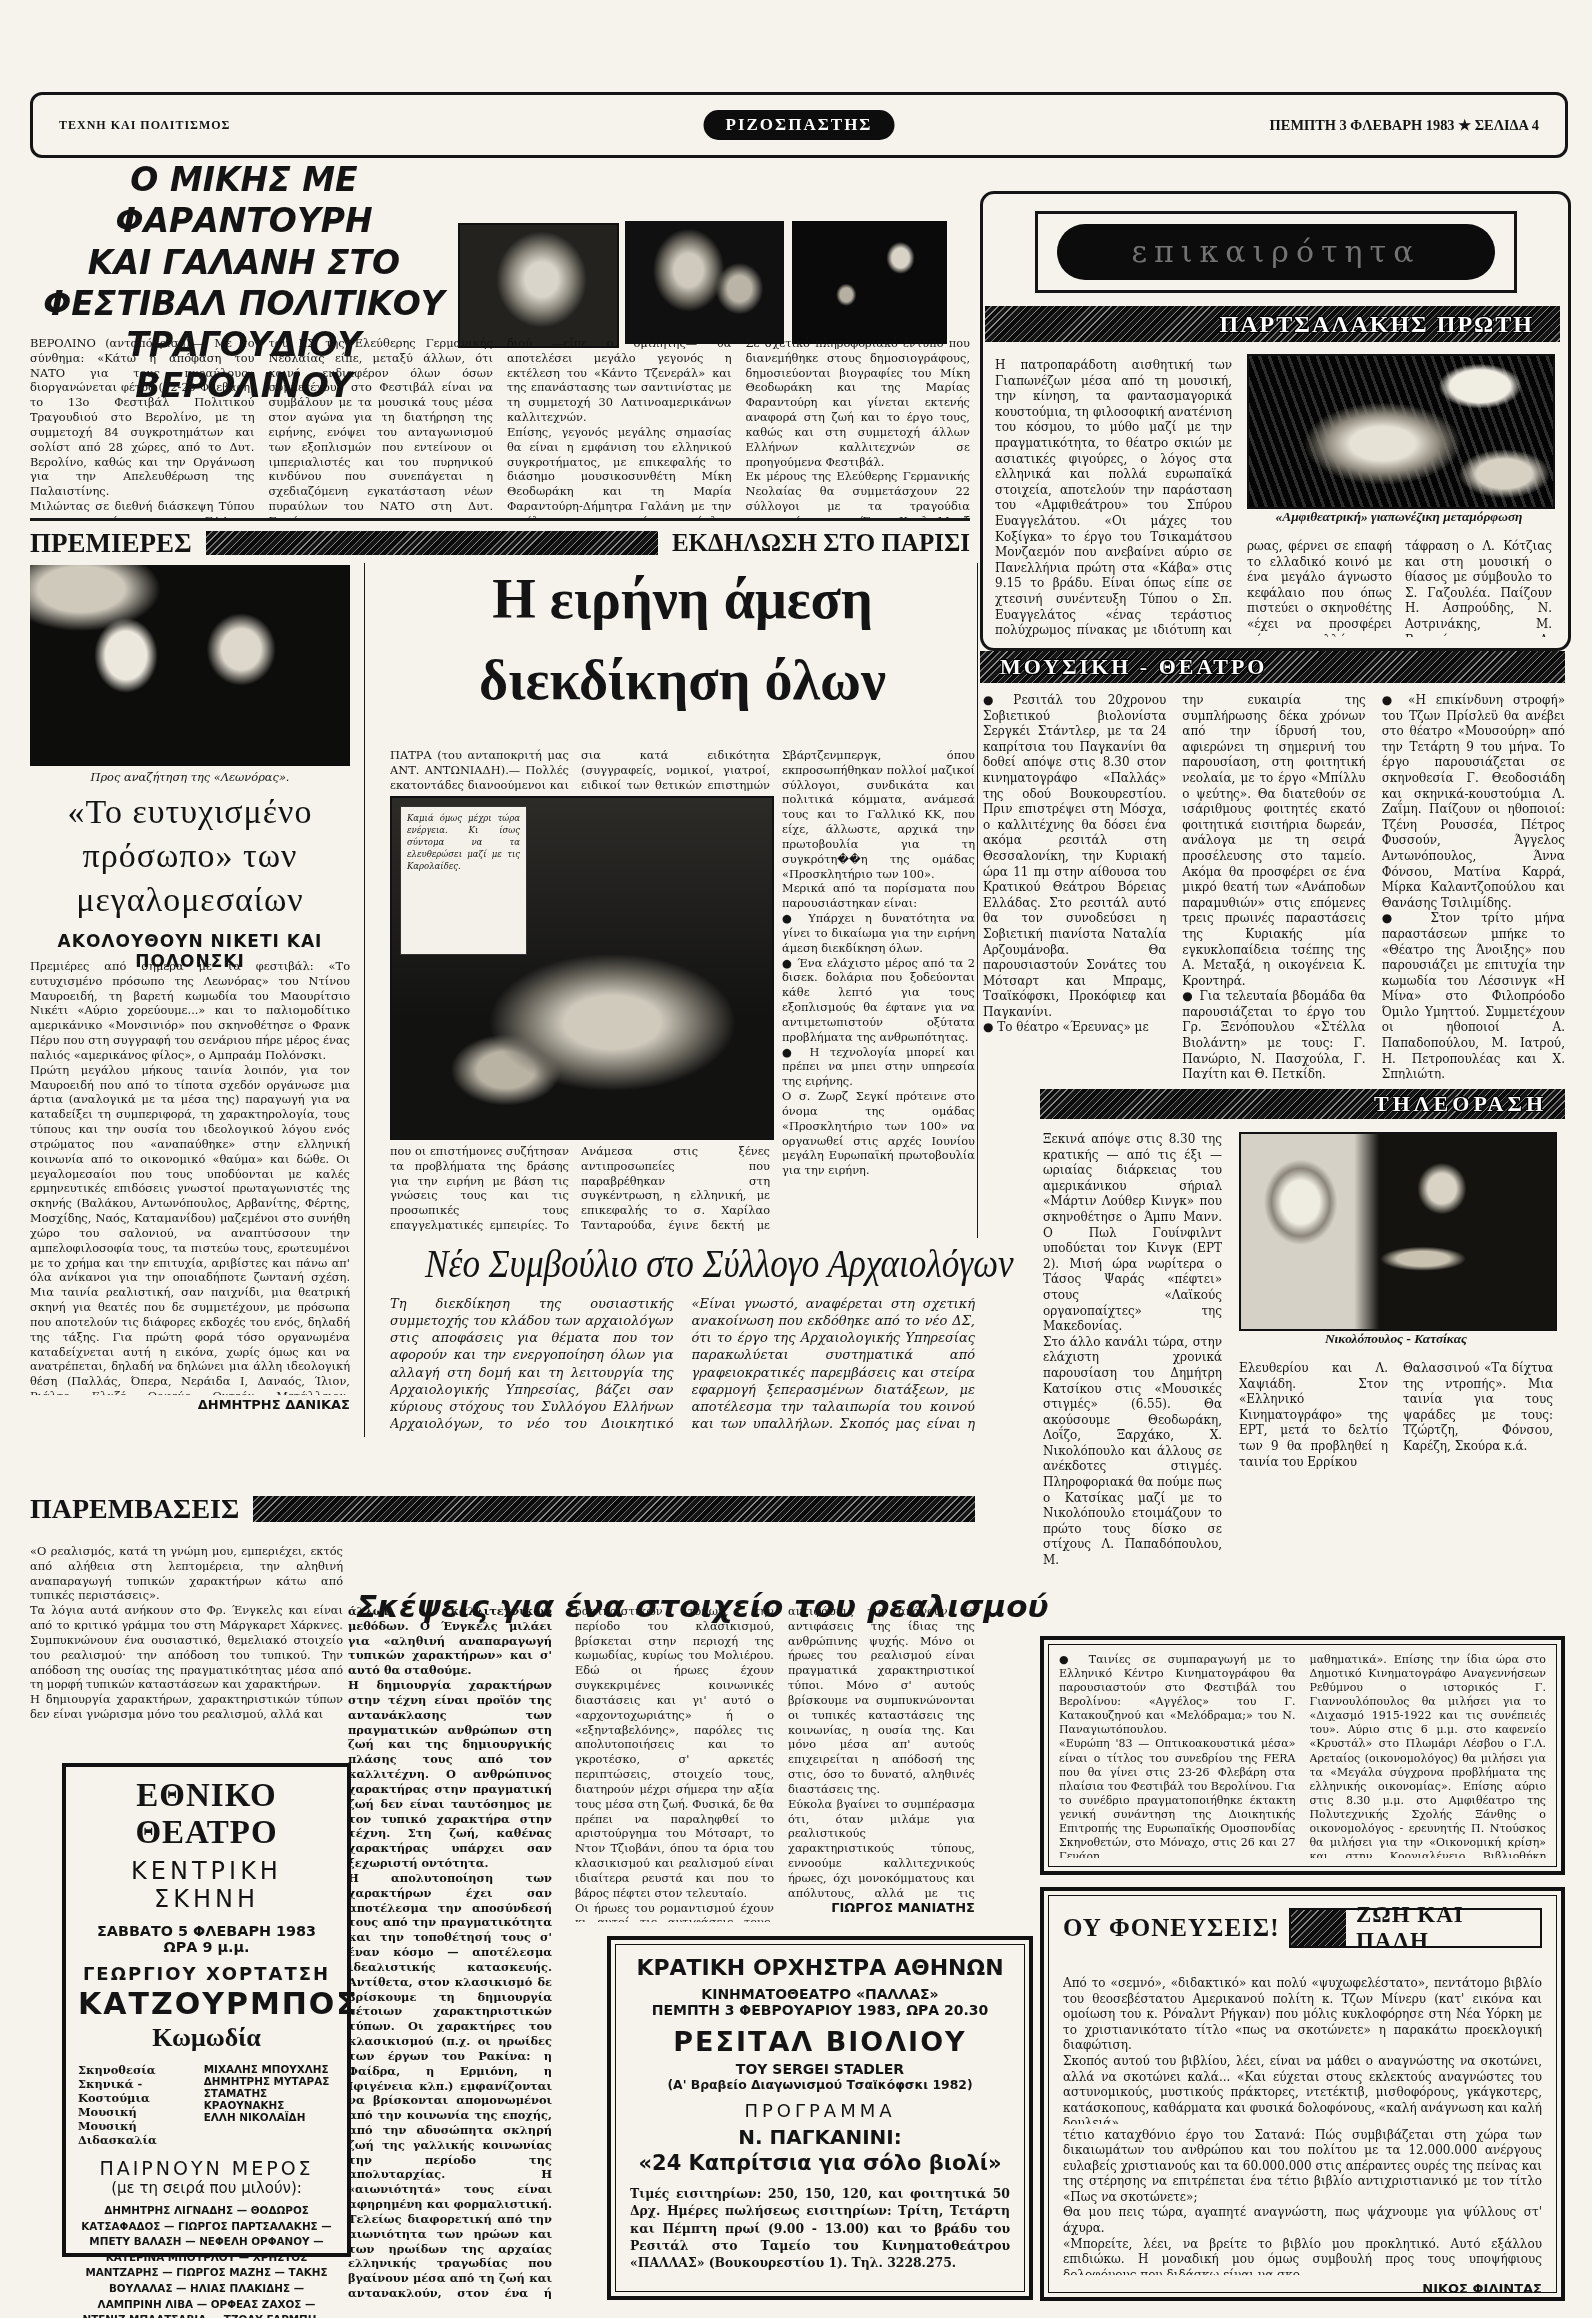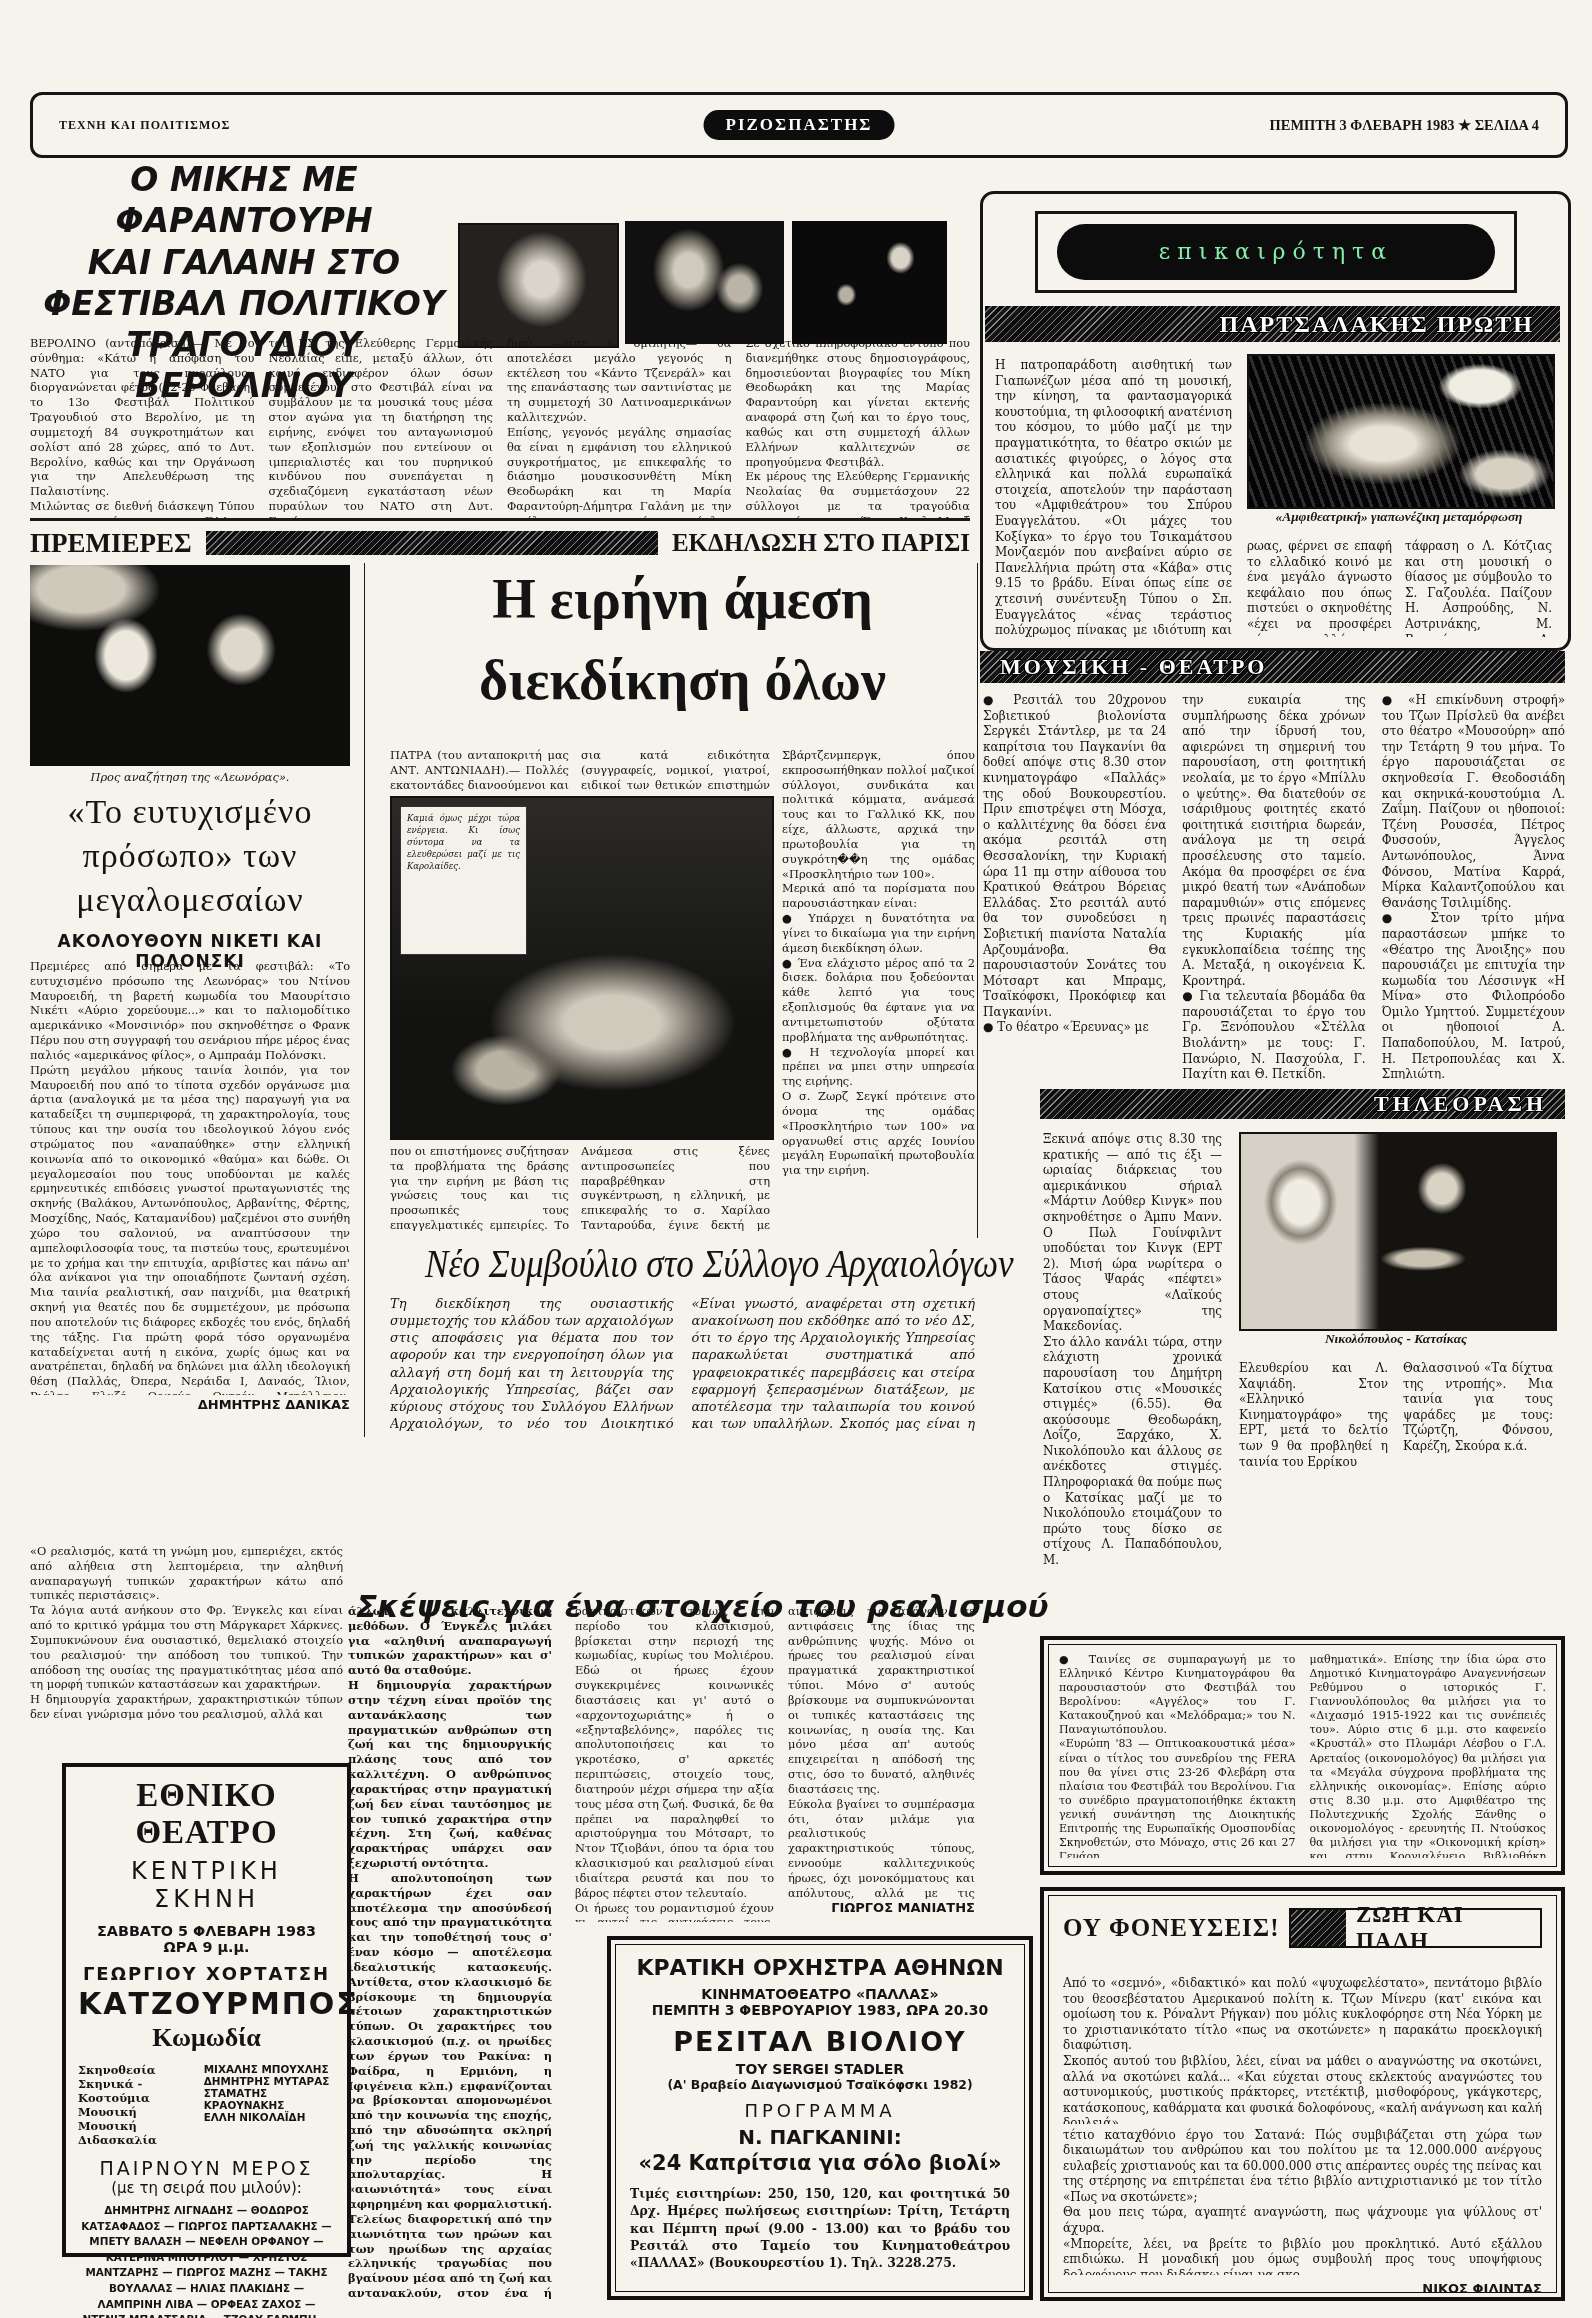--- a/index.html
+++ b/index.html
@@ -37,22 +37,22 @@
   .photo{background-color:#141414;overflow:hidden;}
   .photo-frame{border:2px solid #111;}
   .caption{font-style:italic;font-size:11.4px;text-align:center;}
   .caption-bold{font-weight:bold;font-style:italic;font-size:13.4px;text-align:center;font-family:"Liberation Serif",serif;}
   .signature{font-family:"DejaVu Sans",sans-serif;font-weight:bold;font-size:13px;text-align:right;}
   
   .ad-box{border:4px solid #111;background:#f5f3ec;}
   .ad-box-inner{border:1px solid #111;width:100%;height:100%;box-sizing:border-box;}
   .epik-frame{border:3px solid #151515;border-radius:14px;}
   .logo-outer{border:3px solid #151515;display:flex;align-items:center;justify-content:center;background:#f5f3ec;}
-  .logo-inner{background:#0c0c0c;color:#86efac;border-radius:28px;width:92%;height:74%;display:flex;
-      align-items:center;justify-content:center;font-size:22px;letter-spacing:7px;font-family:"DejaVu Serif",serif;}
+  .logo-inner{background:#0c0c0c;color:#737373;border-radius:28px;width:92%;height:74%;display:flex;
+      align-items:center;justify-content:center;font-size:30px;letter-spacing:7px;font-family:"DejaVu Serif",serif;}
   .zoi-banner{border:2px solid #111;display:flex;align-items:center;background:#f5f3ec;}
 </style>
 </head>
 <body>
 
 <div id="page">
 
   <div class="abs header-bar" style="left:30px;top:92px;width:1532px;height:60px;">
     <div class="header-section">ΤΕΧΝΗ ΚΑΙ ΠΟΛΙΤΙΣΜΟΣ</div>
     <div class="masthead-badge">ΡΙΖΟΣΠΑΣΤΗΣ</div>
@@ -200,20 +200,24 @@
         <div class="body-col" style="flex:1;font-size:12px;">Από το «σεμνό», «διδακτικό» και πολύ «ψυχωφελέστατο», πεντάτομο βιβλίο του θεοσεβέστατου Αμερικανού πολίτη κ. Τζων Μίνερυ (κατ' εικόνα και ομοίωση του κ. Ρόναλντ Ρήγκαν) που μόλις κυκλοφόρησε στη Νέα Υόρκη με το χριστιανικότατο τίτλο «πως να σκοτώνετε» η παρακάτω προεκλογική διαφώτιση.
 Σκοπός αυτού του βιβλίου, λέει, είναι να μάθει ο αναγνώστης να σκοτώνει, αλλά να σκοτώνει καλά... «Και εύχεται στους εκλεκτούς αναγνώστες του αστυνομικούς, μυστικούς πράκτορες, ντετέκτιβ, μισθοφόρους, γκάγκστερς, κατάσκοπους, καθάρματα και φυσικά δολοφόνους, «καλή ανάγνωση και καλή δουλειά».</div>
         <div class="body-col" style="flex:1;font-size:12px;">τέτιο καταχθόνιο έργο του Σατανά: Πώς συμβιβάζεται στη χώρα των δικαιωμάτων του ανθρώπου και του πολίτου με τα 12.000.000 ανέργους ευλαβείς χριστιανούς και τα 60.000.000 στις απέραντες ουρές της πείνας και της στέρησης να επιτρέπεται ένα τέτιο βιβλίο αντιχριστιανικό με τον τίτλο «Πως να σκοτώνετε»;
 Θα μου πεις τώρα, αγαπητέ αναγνώστη, πως ψάχνουμε για ψύλλους στ' άχυρα.
 «Μπορείτε, λέει, να βρείτε το βιβλίο μου προκλητικό. Αυτό εξάλλου επιδιώκω. Η μοναδική μου όμως συμβουλή προς τους υποψήφιους δολοφόνους που διδάσκω είναι να σκο-</div>
       </div>
       <div class="signature" style="margin-top:6px;">ΝΙΚΟΣ ΦΙΛΙΝΤΑΣ</div>
     </div>
   </div>
 
+  <div class="abs" style="left:30px;top:1491px;width:945px;height:36px;display:flex;align-items:center;gap:14px;">
+    <span class="section-serif" style="font-size:28px;">ΠΑΡΕΜΒΑΣΕΙΣ</span>
+    <span class="tex" style="flex:1;height:26px;"></span>
+  </div>
   <div class="abs body-col" style="left:30px;top:1544px;width:313px;height:213px;">«Ο ρεαλισμός, κατά τη γνώμη μου, εμπεριέχει, εκτός από αλήθεια στη λεπτομέρεια, την αληθινή αναπαραγωγή τυπικών χαρακτήρων κάτω από τυπικές περιστάσεις».
 Τα λόγια αυτά ανήκουν στο Φρ. Ένγκελς και είναι από το κριτικό γράμμα του στη Μάργκαρετ Χάρκνες. Συμπυκνώνουν ένα ουσιαστικό, θεμελιακό στοιχείο του ρεαλισμού· την απόδοση του τυπικού. Την απόδοση της ουσίας της πραγματικότητας μέσα από τη μορφή τυπικών καταστάσεων και χαρακτήρων.
 Η δημιουργία χαρακτήρων, χαρακτηριστικών τύπων δεν είναι γνώρισμα μόνο του ρεαλισμού, αλλά και</div>
   <div class="abs skepsis-headline" style="left:356px;top:1588px;width:619px;">Σκέψεις για ένα στοιχείο του ρεαλισμού</div>
   <div class="abs body-col" style="left:348px;top:1604px;width:204px;height:697px;font-weight:bold;">άλλων καλλιτεχνικών μεθόδων. Ο Ένγκελς μιλάει για «αληθινή αναπαραγωγή τυπικών χαρακτήρων» και σ' αυτό θα σταθούμε.
 Η δημιουργία χαρακτήρων στην τέχνη είναι προϊόν της αντανάκλασης των πραγματικών ανθρώπων στη ζωή και της δημιουργικής πλάσης τους από τον καλλιτέχνη. Ο ανθρώπινος χαρακτήρας στην πραγματική ζωή δεν είναι ταυτόσημος με τον τυπικό χαρακτήρα στην τέχνη. Στη ζωή, καθένας χαρακτήρας υπάρχει σαν ξεχωριστή οντότητα.
 Η απολυτοποίηση των χαρακτήρων έχει σαν αποτέλεσμα την αποσύνδεσή τους από την πραγματικότητα και την τοποθέτησή τους σ' έναν κόσμο — αποτέλεσμα ιδεαλιστικής κατασκευής. Αντίθετα, στον κλασικισμό δε βρίσκουμε τη δημιουργία τέτοιων χαρακτηριστικών τύπων. Οι χαρακτήρες του κλασικισμού (π.χ. οι ηρωίδες των έργων του Ρακίνα: η Φαίδρα, η Ερμιόνη, η Ιφιγένεια κλπ.) εμφανίζονται να βρίσκονται απομονωμένοι από την κοινωνία της εποχής, από την αδυσώπητα σκληρή ζωή της γαλλικής κοινωνίας την περίοδο της απολυταρχίας. Η «αιωνιότητά» τους είναι αφηρημένη και φορμαλιστική. Τελείως διαφορετική από την αιωνιότητα των ηρώων και των ηρωίδων της αρχαίας ελληνικής τραγωδίας που βγαίνουν μέσα από τη ζωή και αντανακλούν, στον ένα ή στον άλλο βαθμό, το δυναμισμό της. Η μόνη περίπτωση δημιουργίας χα-</div>
   <div class="abs body-col" style="left:575px;top:1604px;width:199px;height:318px;">ρακτηριστικών τύπων, την περίοδο του κλασικισμού, βρίσκεται στην περιοχή της κωμωδίας, κυρίως του Μολιέρου. Εδώ οι ήρωες έχουν συγκεκριμένες κοινωνικές διαστάσεις και γι' αυτό ο «αρχοντοχωριάτης» ή ο «εξηνταβελόνης», παρόλες τις απολυτοποιήσεις και το γκροτέσκο, σ' αρκετές περιπτώσεις, στοιχείο τους, διατηρούν μέχρι σήμερα την αξία τους μέσα στη ζωή. Φυσικά, δε θα πρέπει να παραληφθεί το αριστούργημα του Μότσαρτ, το Ντον Τζιοβάνι, όπου τα όρια του κλασικισμού και ρεαλισμού είναι ιδιαίτερα ρευστά και που το βάρος πέφτει στον τελευταίο.
 Οι ήρωες του ρομαντισμού έχουν κι αυτοί τις αντιφάσεις τους, μόνο που οι δημιουργοί τους τις</div>
   <div class="abs body-col" style="left:788px;top:1604px;width:187px;height:295px;">αντιφάσεις τις ανάγουν σε αντιφάσεις της ίδιας της ανθρώπινης ψυχής. Μόνο οι ήρωες του ρεαλισμού είναι πραγματικά χαρακτηριστικοί τύποι. Μόνο σ' αυτούς βρίσκουμε να συμπυκνώνονται οι τυπικές καταστάσεις της κοινωνίας, η ουσία της. Και μόνο μέσα απ' αυτούς επιχειρείται η απόδοσή της στις, όσο το δυνατό, αληθινές διαστάσεις της.

